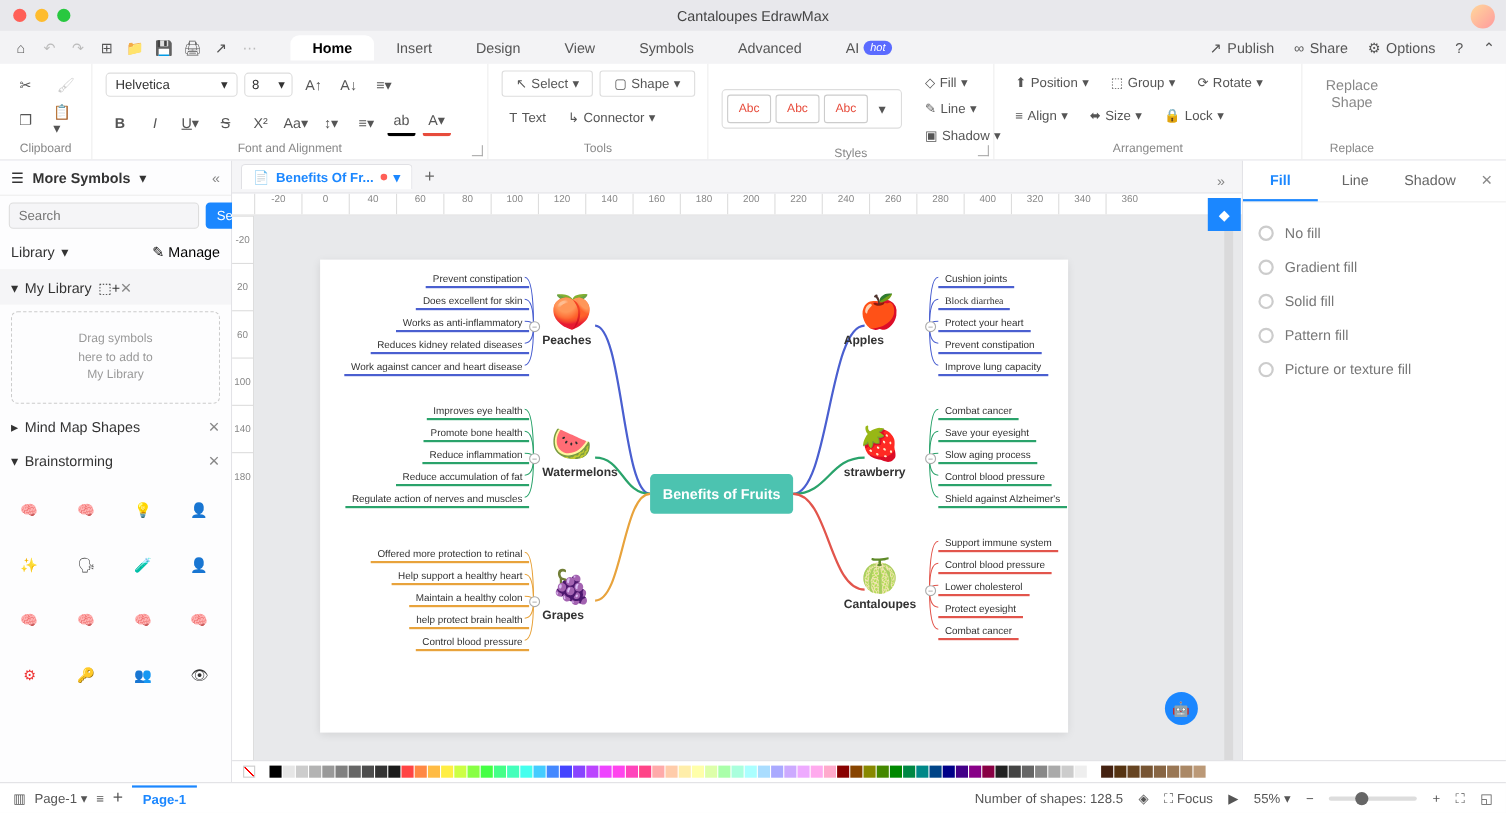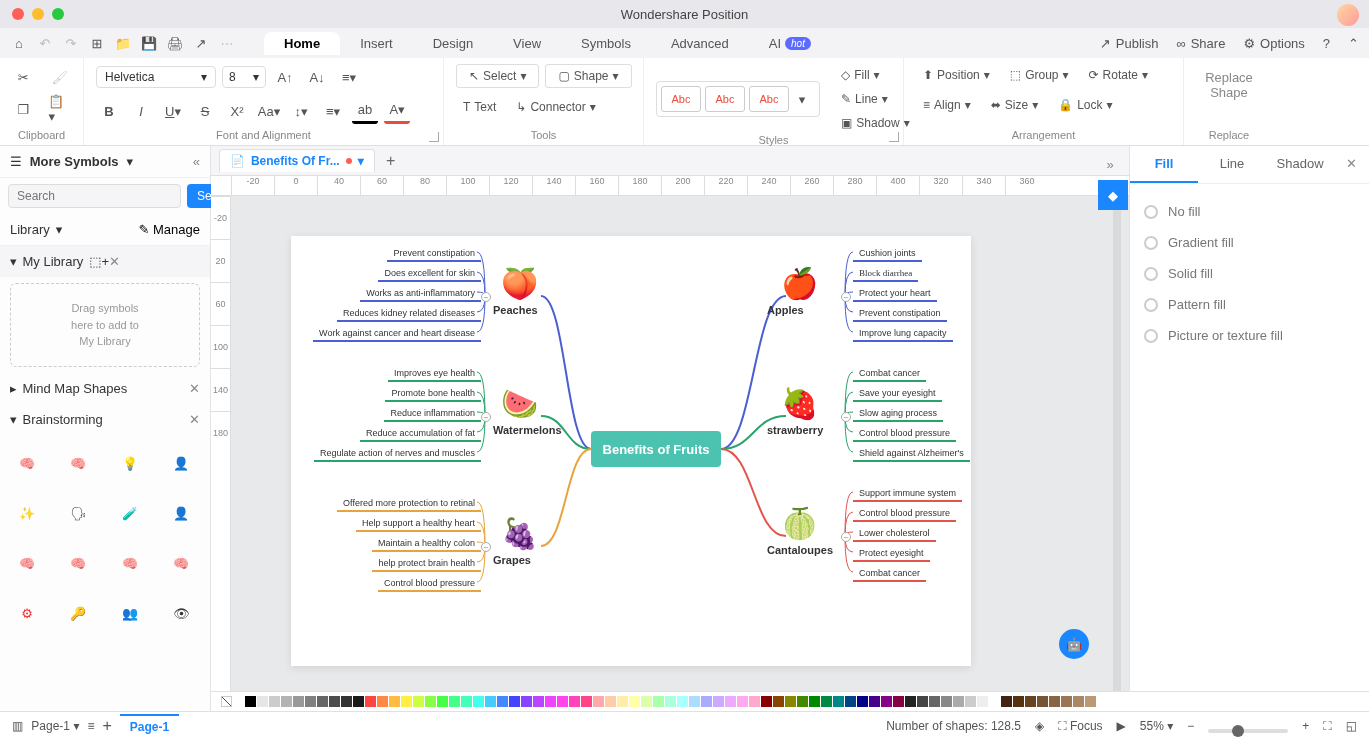--- a/index.html
+++ b/index.html
@@ -94,36 +94,36 @@
 .radio { width:14px; height:14px; border:2px solid #ccc; border-radius:50%; }
 
 
 .colorbar { height:20px; background:#fff; border-top:1px solid #e0e0e4; display:flex; align-items:center; padding:0 10px; gap:1px; position:absolute; left:211px; right:0; bottom:28px; overflow:hidden; }
 .colorbar .sw { width:11px; height:11px; cursor:pointer; }
 
 
 .statusbar { position:absolute; bottom:0; left:0; right:0; height:28px; background:#fff; border-top:1px solid #e0e0e4; display:flex; align-items:center; padding:0 12px; gap:12px; font-size:12px; color:#555; }
 .statusbar .pages { display:flex; align-items:center; gap:8px; }
 .statusbar .pg-tab { color:#1b87ff; font-weight:600; padding:4px 10px; border-top:2px solid #1b87ff; }
-.statusbar .right-status { margin-left:auto; display:flex; align-items:flex-end; gap:14px; }
+.statusbar .right-status { margin-left:auto; display:flex; align-items:center; gap:14px; }
 .zoom-slider { width:80px; height:4px; background:#ddd; border-radius:2px; position:relative; }
 .zoom-slider .thumb { position:absolute; left:30%; top:-4px; width:12px; height:12px; background:#666; border-radius:50%; }
 
 .chat-bubble { position:absolute; right:280px; bottom:80px; width:30px; height:30px; background:#1b87ff; border-radius:50%; display:flex; align-items:center; justify-content:center; color:#fff; }
 </style>
 </head>
 <body>
 
 <div class="titlebar">
   <div class="traffic-lights">
     <div class="tl red"></div>
     <div class="tl yellow"></div>
     <div class="tl green"></div>
   </div>
-  <div class="title">Wondershare Position</div>
+  <div class="title">Cantaloupes EdrawMax</div>
   <div class="avatar-corner"></div>
 </div>
 
 <div class="quickbar">
   <div class="qicon">⌂</div>
   <div class="qicon" style="color:#bbb">↶</div>
   <div class="qicon" style="color:#bbb">↷</div>
   <div class="qicon">⊞</div>
   <div class="qicon">📁</div>
   <div class="qicon">💾</div>

